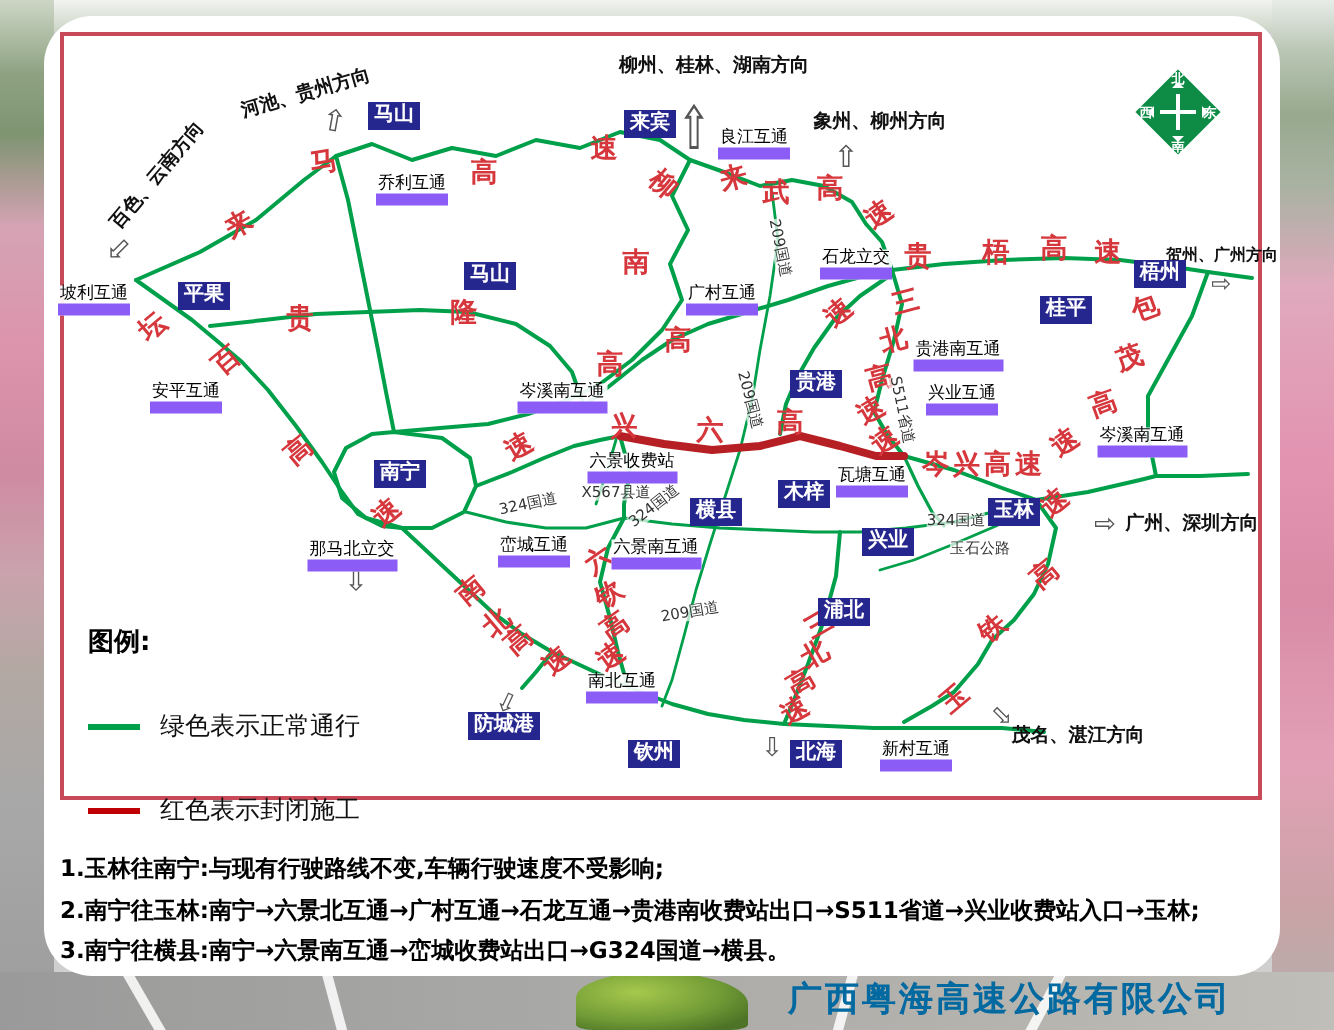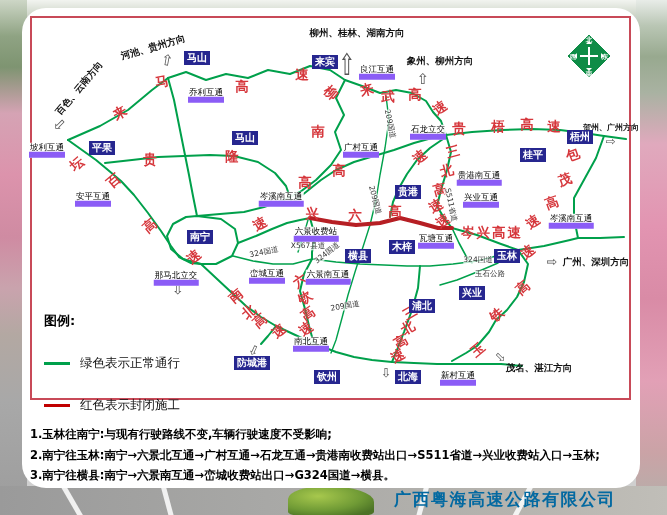--- a/index.html
+++ b/index.html
@@ -134,21 +134,21 @@
       <div class="lbl city" style="left: 325px; top: 62px; transform: translate(-50%, -50%) rotate(0deg) scaleY(1);">来宾</div>
       <div class="lbl city" style="left: 102px; top: 148px; transform: translate(-50%, -50%) rotate(0deg) scaleY(1);">平果</div>
       <div class="lbl city" style="left: 245px; top: 138px; transform: translate(-50%, -50%) rotate(0deg) scaleY(1);">马山</div>
       <div class="lbl city" style="left: 580px; top: 137px; transform: translate(-50%, -50%) rotate(0deg) scaleY(1);">梧州</div>
       <div class="lbl city" style="left: 533px; top: 155px; transform: translate(-50%, -50%) rotate(0deg) scaleY(1);">桂平</div>
       <div class="lbl city" style="left: 408px; top: 192px; transform: translate(-50%, -50%) rotate(0deg) scaleY(1);">贵港</div>
       <div class="lbl city" style="left: 200px; top: 237px; transform: translate(-50%, -50%) rotate(0deg) scaleY(1);">南宁</div>
       <div class="lbl city" style="left: 402px; top: 247px; transform: translate(-50%, -50%) rotate(0deg) scaleY(1);">木梓</div>
       <div class="lbl city" style="left: 358px; top: 256px; transform: translate(-50%, -50%) rotate(0deg) scaleY(1);">横县</div>
       <div class="lbl city" style="left: 507px; top: 256px; transform: translate(-50%, -50%) rotate(0deg) scaleY(1);">玉林</div>
-      <div class="lbl city" style="left: 472px; top: 271px; transform: translate(-50%, -50%) rotate(0deg) scaleY(1); margin-top: 22px;">兴业</div>
+      <div class="lbl city" style="left: 444px; top: 271px; transform: translate(-50%, -50%) rotate(0deg) scaleY(1);">兴业</div>
       <div class="lbl city" style="left: 422px; top: 306px; transform: translate(-50%, -50%) rotate(0deg) scaleY(1);">浦北</div>
       <div class="lbl city" style="left: 252px; top: 363px; transform: translate(-50%, -50%) rotate(0deg) scaleY(1);">防城港</div>
       <div class="lbl city" style="left: 327px; top: 377px; transform: translate(-50%, -50%) rotate(0deg) scaleY(1);">钦州</div>
       <div class="lbl city" style="left: 408px; top: 377px; transform: translate(-50%, -50%) rotate(0deg) scaleY(1);">北海</div>
       <div class="lbl ic" style="left: 47px; top: 150px; transform: translate(-50%, -50%) rotate(0deg) scaleY(1);">坡利互通</div>
       <div class="lbl ic" style="left: 206px; top: 95px; transform: translate(-50%, -50%) rotate(0deg) scaleY(1);">乔利互通</div>
       <div class="lbl ic" style="left: 93px; top: 199px; transform: translate(-50%, -50%) rotate(0deg) scaleY(1);">安平互通</div>
       <div class="lbl ic" style="left: 377px; top: 72px; transform: translate(-50%, -50%) rotate(0deg) scaleY(1);">良江互通</div>
       <div class="lbl ic" style="left: 361px; top: 150px; transform: translate(-50%, -50%) rotate(0deg) scaleY(1);">广村互通</div>
       <div class="lbl ic" style="left: 428px; top: 132px; transform: translate(-50%, -50%) rotate(0deg) scaleY(1);">石龙立交</div>

